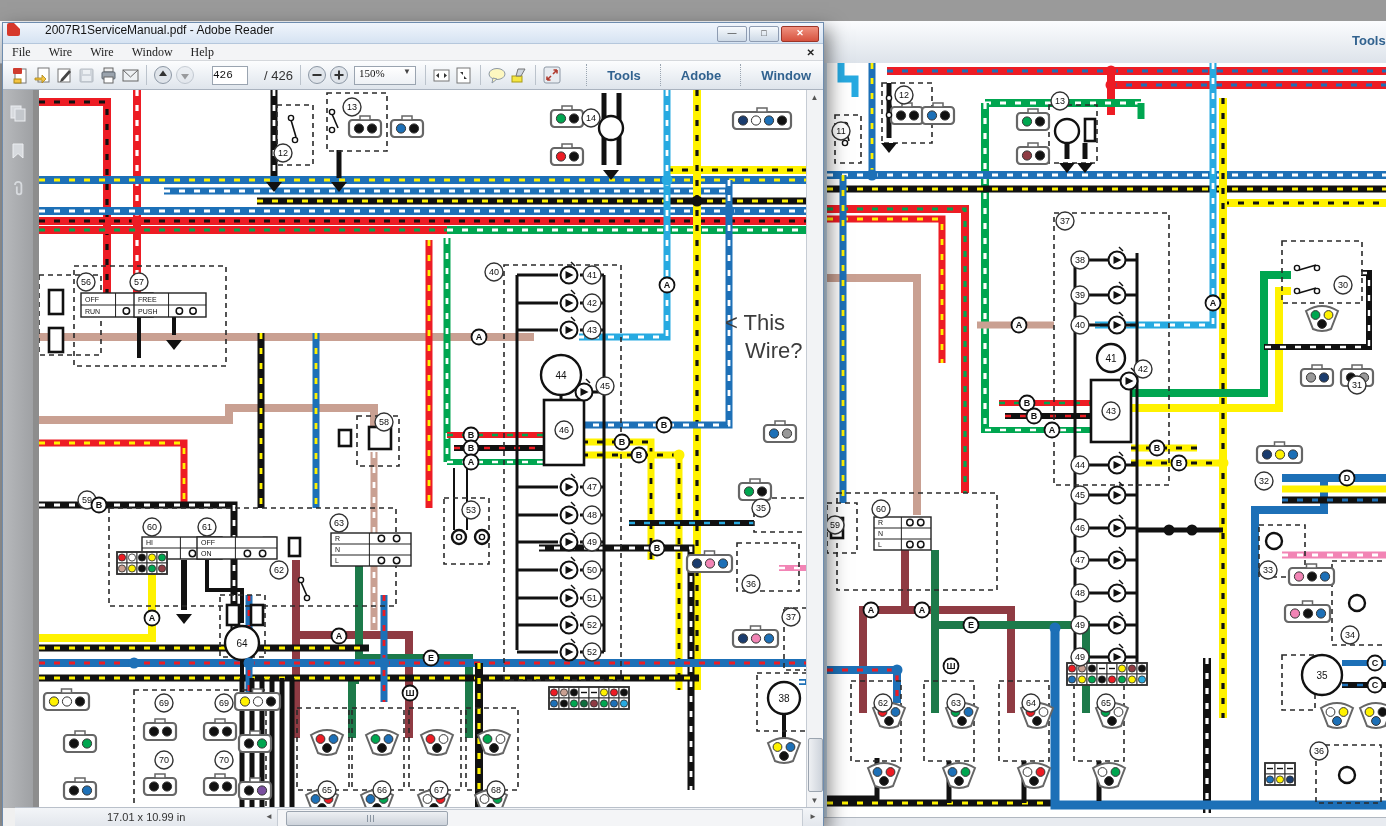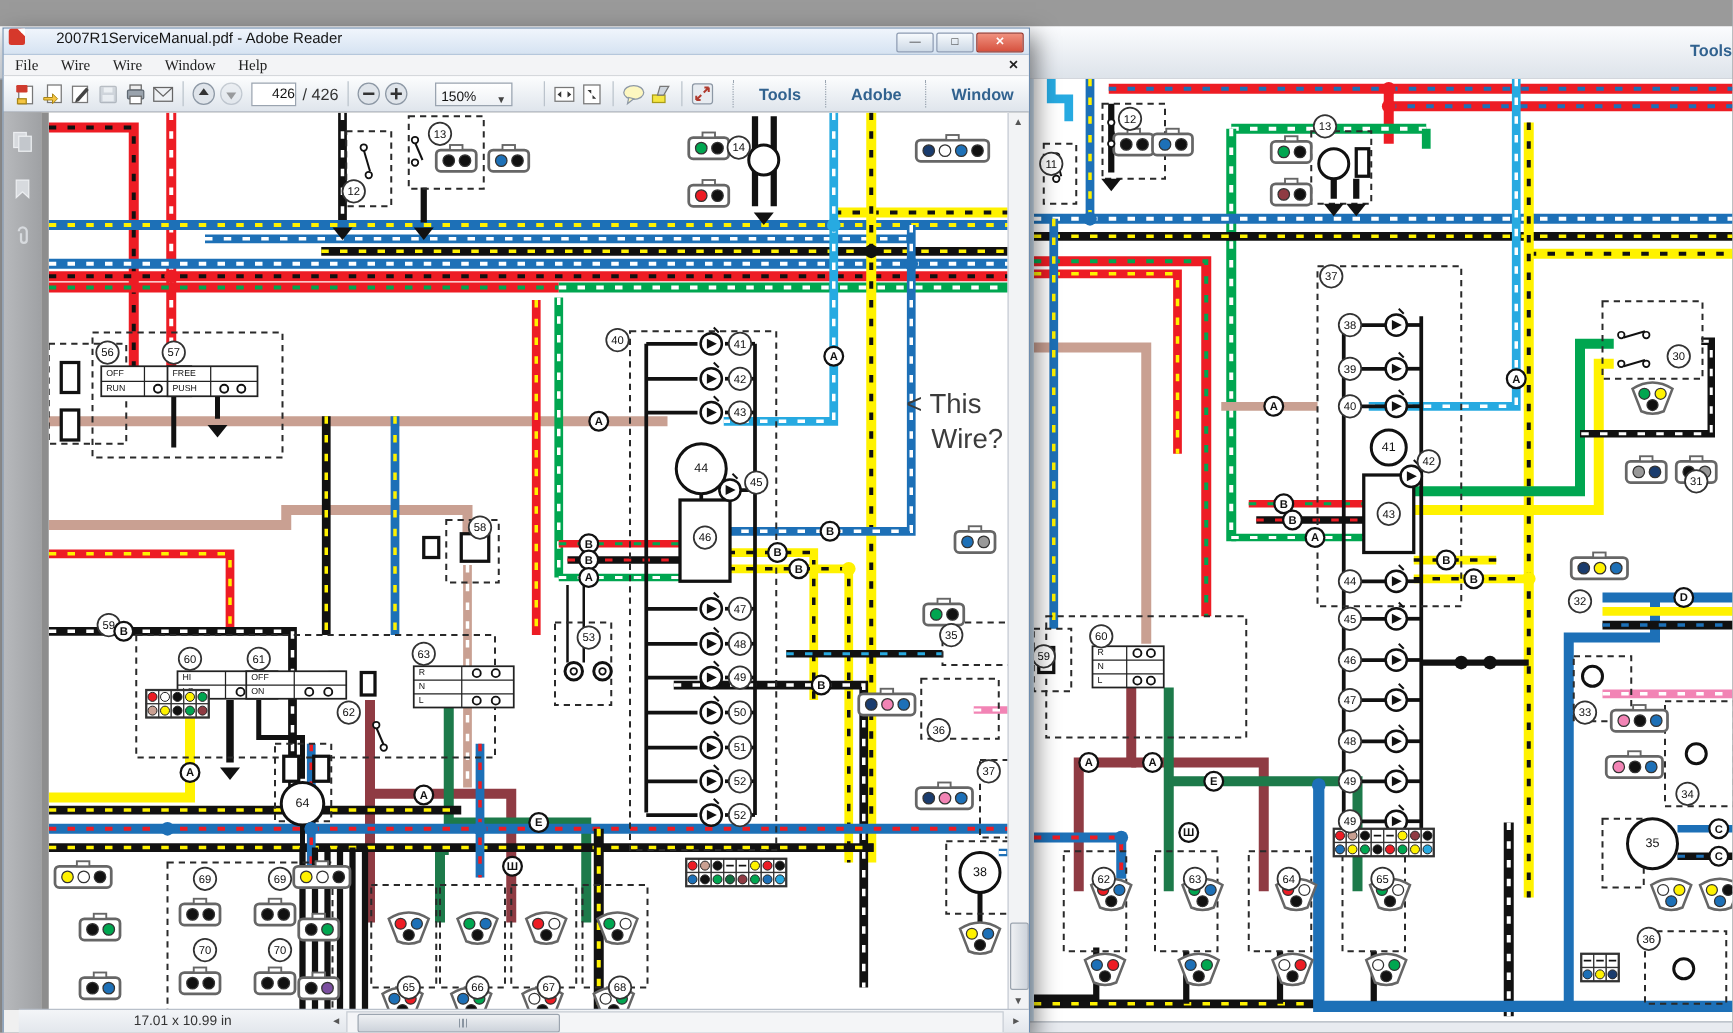--- a/index.html
+++ b/index.html
@@ -33,24 +33,24 @@
     border-bottom:1px solid #d5d8dc;display:flex;align-items:center;font-size:12px;color:#222;font-family:Liberation Serif, serif;}
   .menu-item{padding:1px 9px;}
   .fw-closedoc{margin-left:auto;margin-right:8px;font-size:10px;font-weight:bold;color:#222;}
   .fw-toolbar{position:absolute;left:0;top:38px;right:0;height:28px;
     background:linear-gradient(#fcfdfe,#dfe5ec);border-bottom:1px solid #aab3bf;
     display:flex;align-items:center;padding-left:6px;}
   .tico{width:22px;height:22px;display:flex;align-items:center;justify-content:center;flex:0 0 auto;}
   .sep{width:1px;height:20px;background:#bbc3cc;margin:0 5px;flex:0 0 auto;}
   .dotsep{width:1px;height:22px;border-left:1px dotted #9aa5b1;margin:0 7px;flex:0 0 auto;}
   .pagebox{width:34px;height:17px;border:1px solid #9aa4b0;background:#fff;font-size:11px;
-    text-align:right;color:#111;margin:0 5px;padding:0;}
+    text-align:left;color:#111;margin:0 16px;padding:0;font-family:Liberation Mono, monospace;}
   .ptotal{font-size:13px;color:#333;margin-right:2px;white-space:nowrap;}
   .zoombox{width:52px;height:17px;border:1px solid #9aa4b0;background:linear-gradient(#fff,#eef1f5);
-    font-size:11px;color:#111;display:flex;align-items:flex-end;justify-content:space-between;padding:0 4px;margin:0 20px;}
+    font-size:11px;color:#111;display:flex;align-items:flex-start;justify-content:space-between;padding:0 4px;margin:0 4px;font-family:Liberation Serif, serif;}
   .zcaret{font-size:8px;color:#444;}
   .tsc{font-size:13px;font-weight:bold;color:#31628f;padding:0 12px;white-space:nowrap;}
   .fw-right{margin-left:auto;display:flex;align-items:center;}
   
   .fw-content{position:absolute;left:0;top:67px;right:0;bottom:19px;background:#8d8d8d;}
   .fw-sidebar{position:absolute;left:0;top:0;bottom:0;width:30px;
     background:linear-gradient(90deg,#b7b9bc,#9fa1a4);border-right:1px solid #87898c;}
   .sbico{width:30px;height:30px;display:flex;align-items:center;justify-content:center;margin-top:8px;}
   .fw-page{position:absolute;left:30px;top:0;right:16px;bottom:0;background:#fff;overflow:hidden;
     border-left:6px solid #8d8d8d;}

